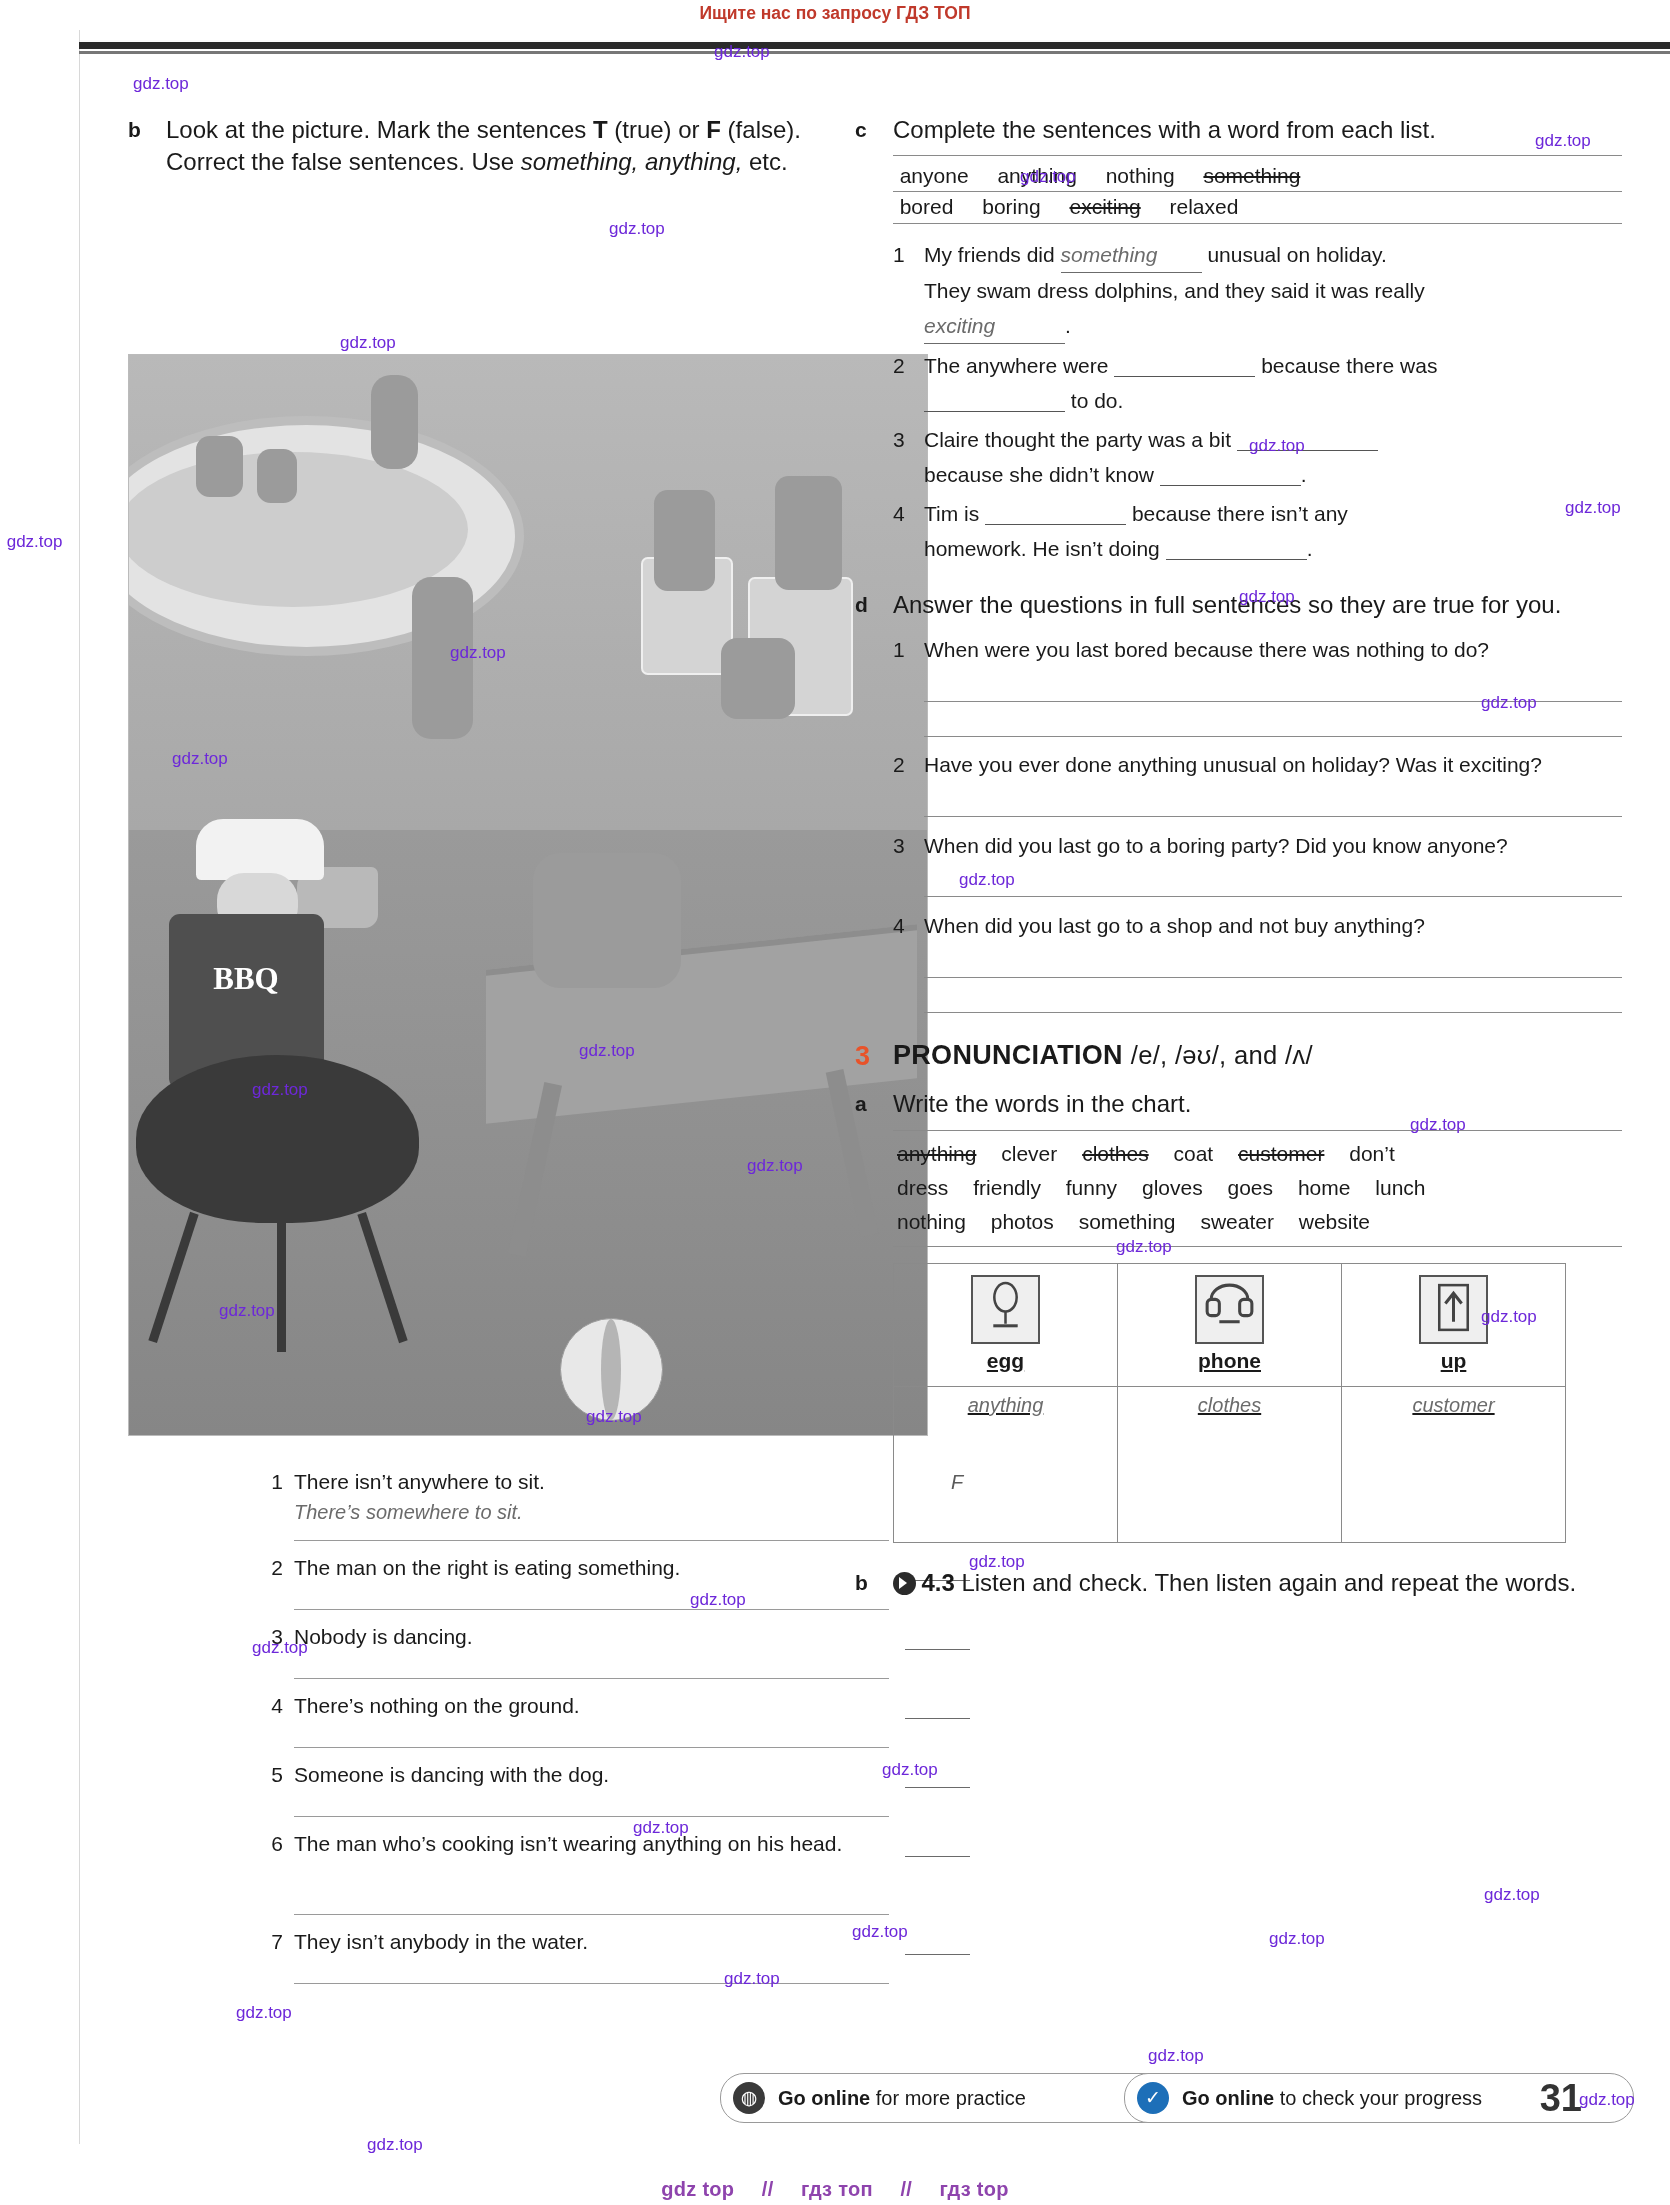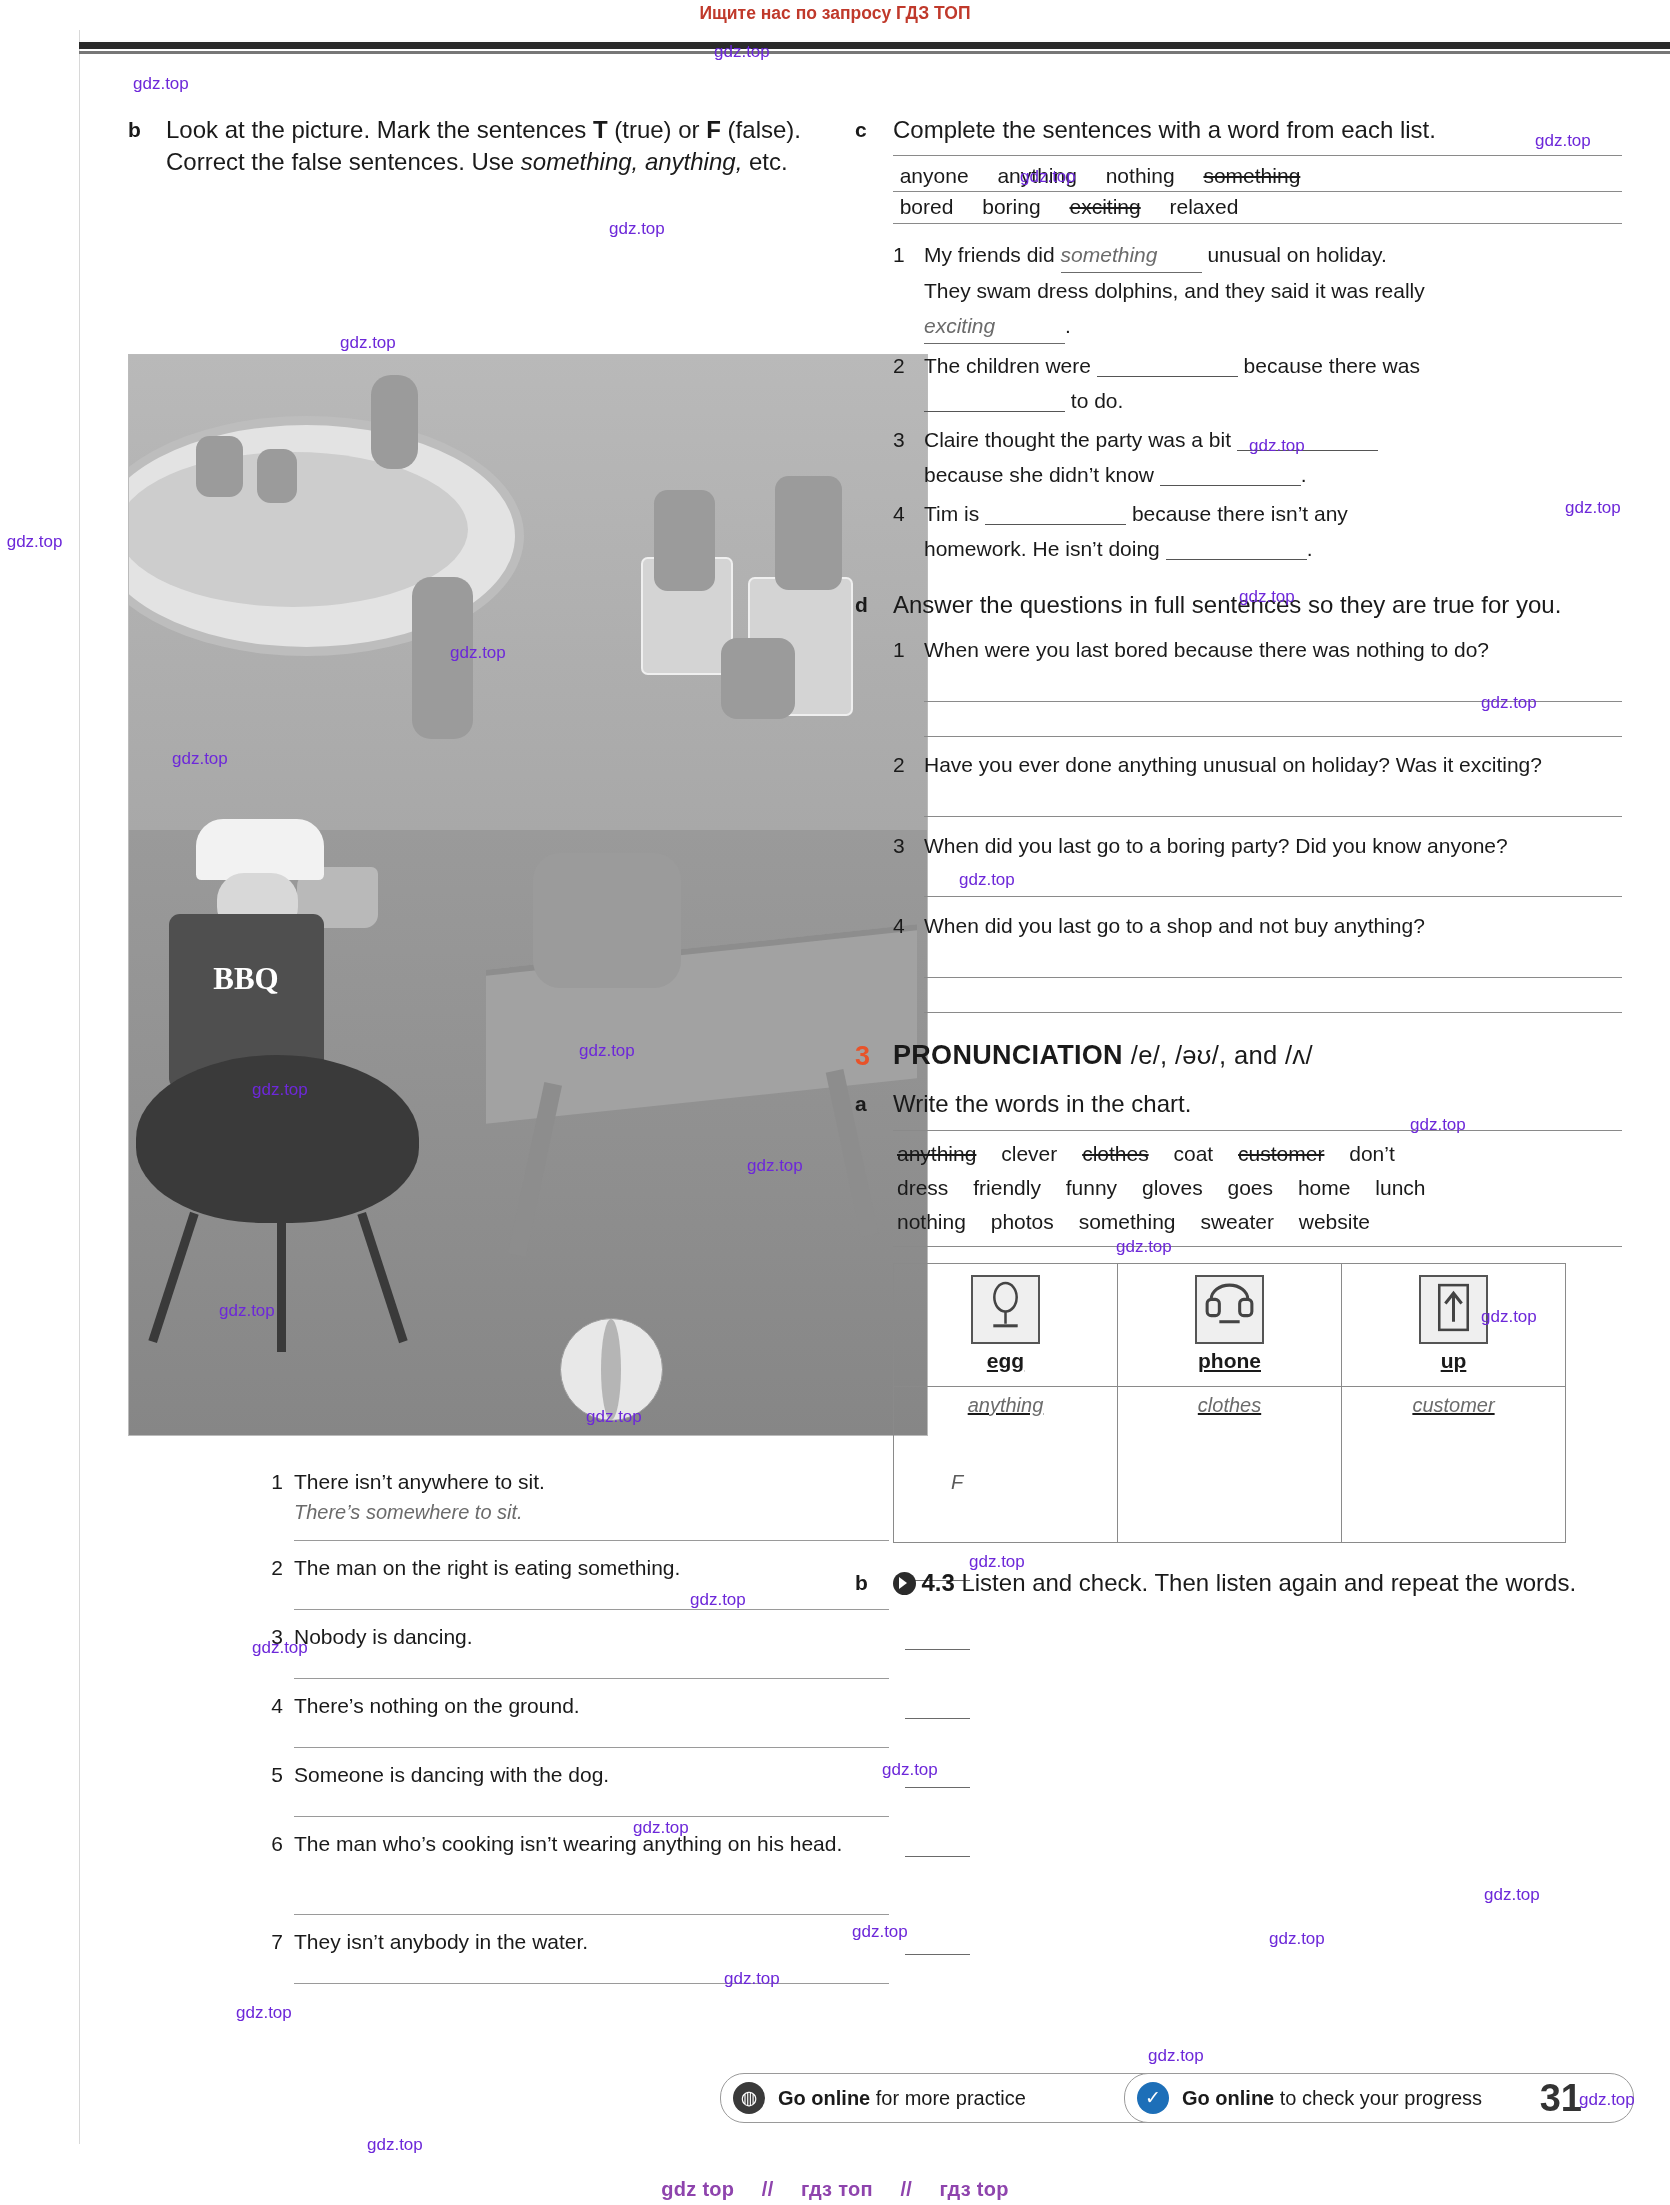--- a/index.html
+++ b/index.html
@@ -526,21 +526,21 @@
         <span class="n">1</span>
         <span>My friends did</span>
         <span class="filled">something</span>
         <span>unusual on holiday.</span><br>
         <span>They swam dress dolphins, and they said it was really</span><br>
         <span class="filled">exciting</span><span>.</span>
       </div>
 
       <div class="li">
         <span class="n">2</span>
-        <span>The children were</span>
+        <span>The anywhere were</span>
         <span class="blank"></span>
         <span>because there was</span><br>
         <span class="blank"></span>
         <span>to do.</span>
       </div>
 
       <div class="li">
         <span class="n">3</span>
         <span>Claire thought the party was a bit</span>
         <span class="blank"></span><br>

